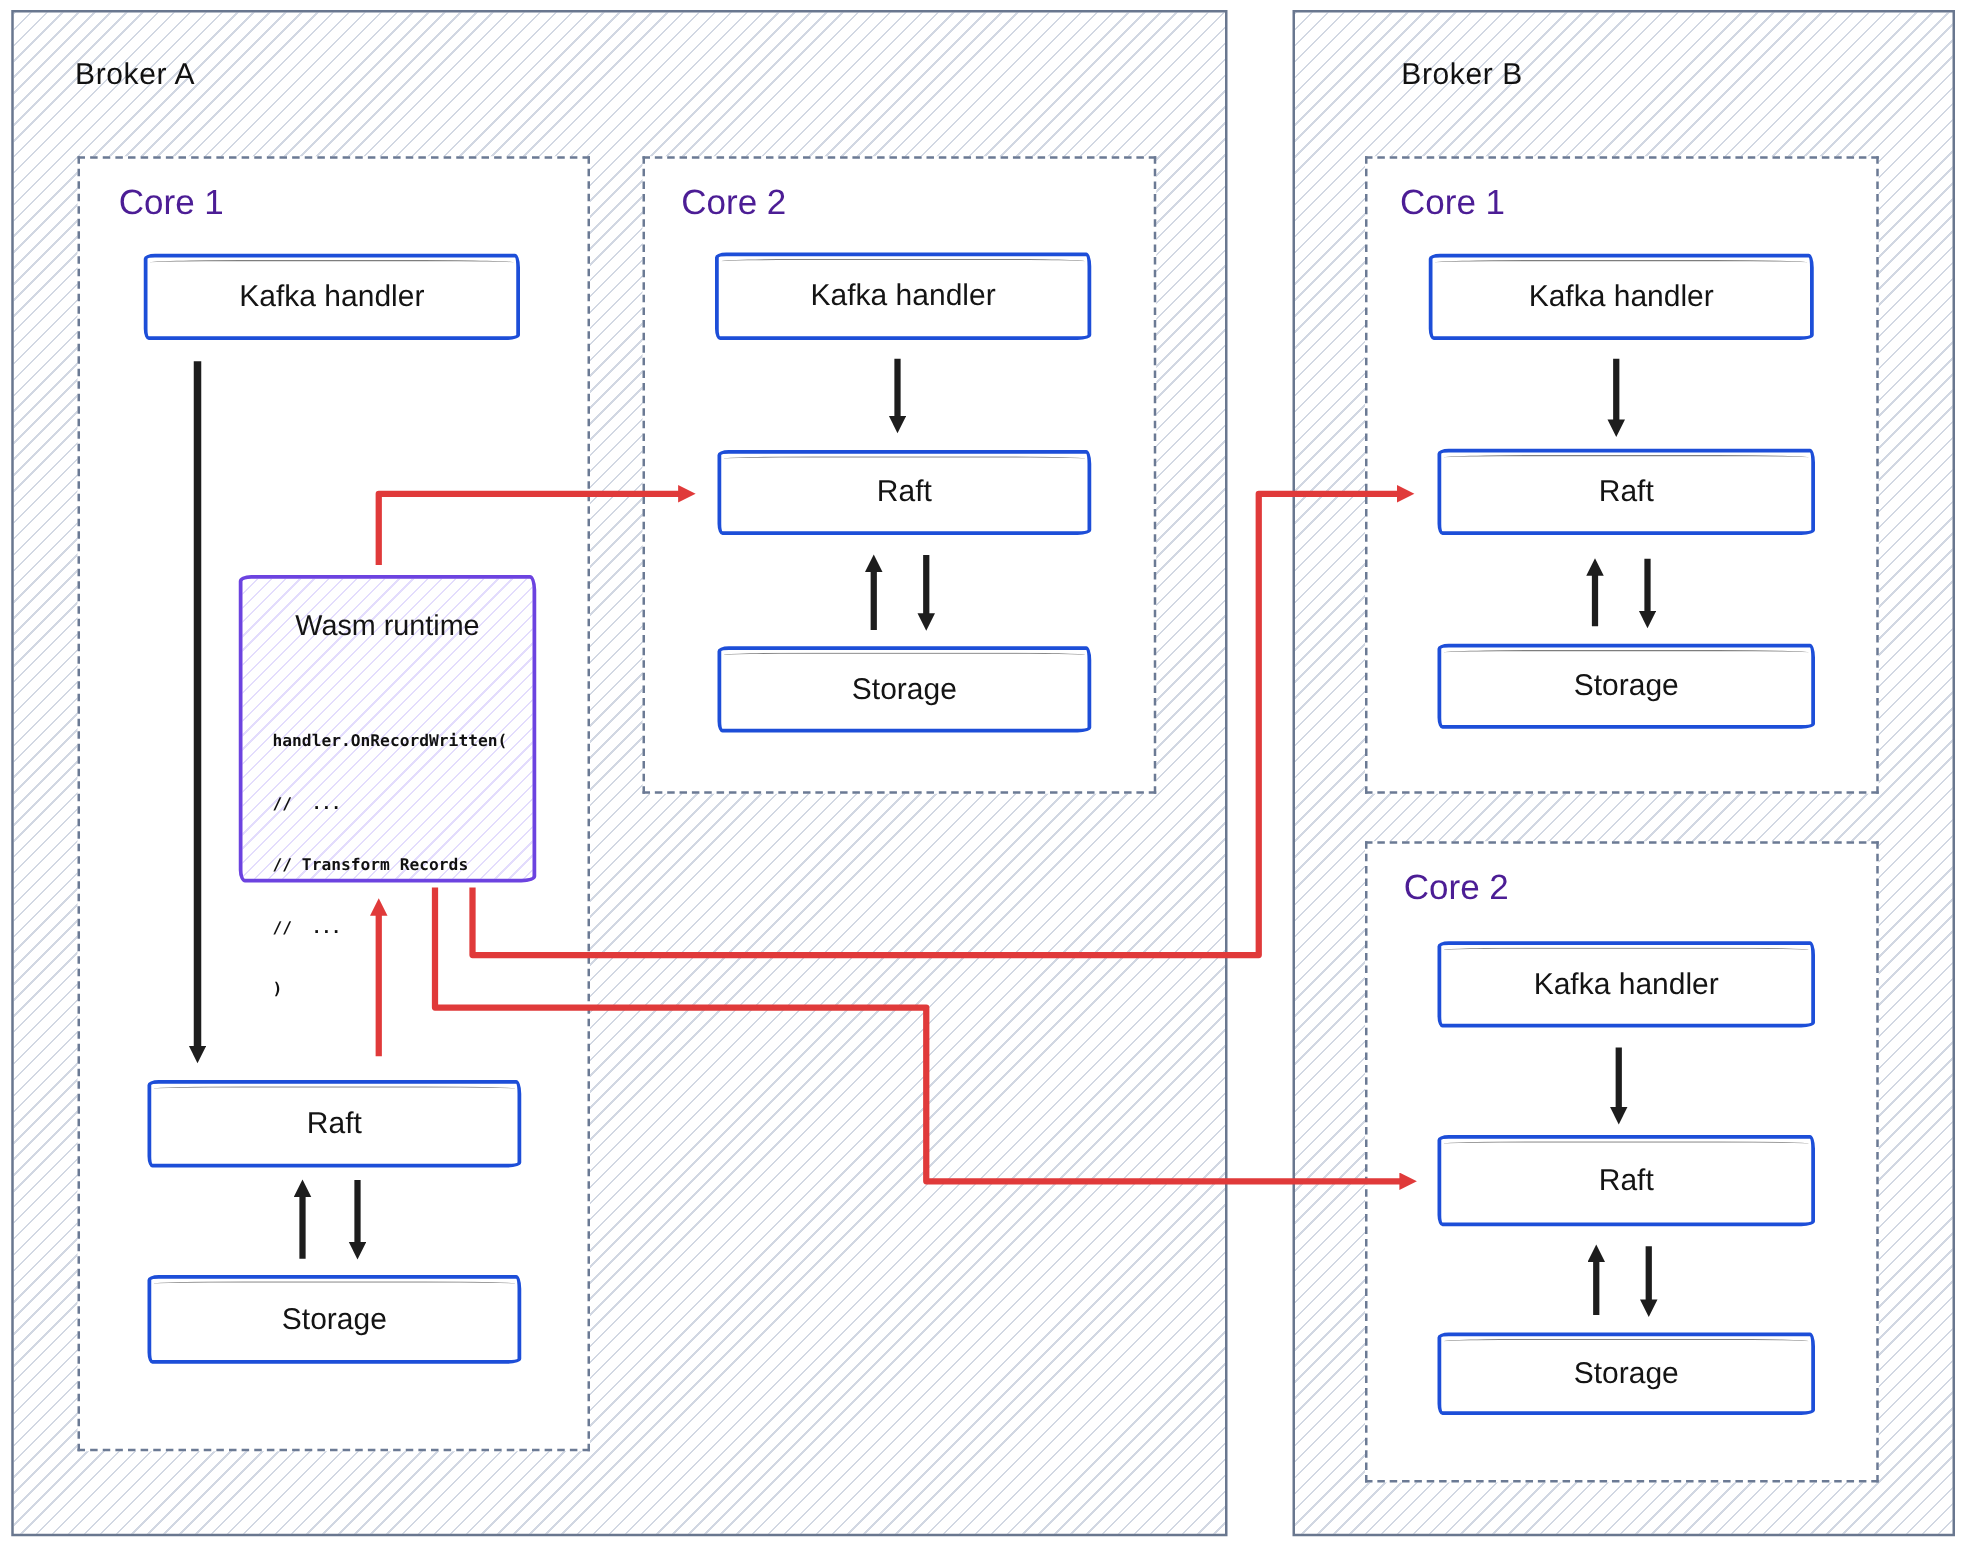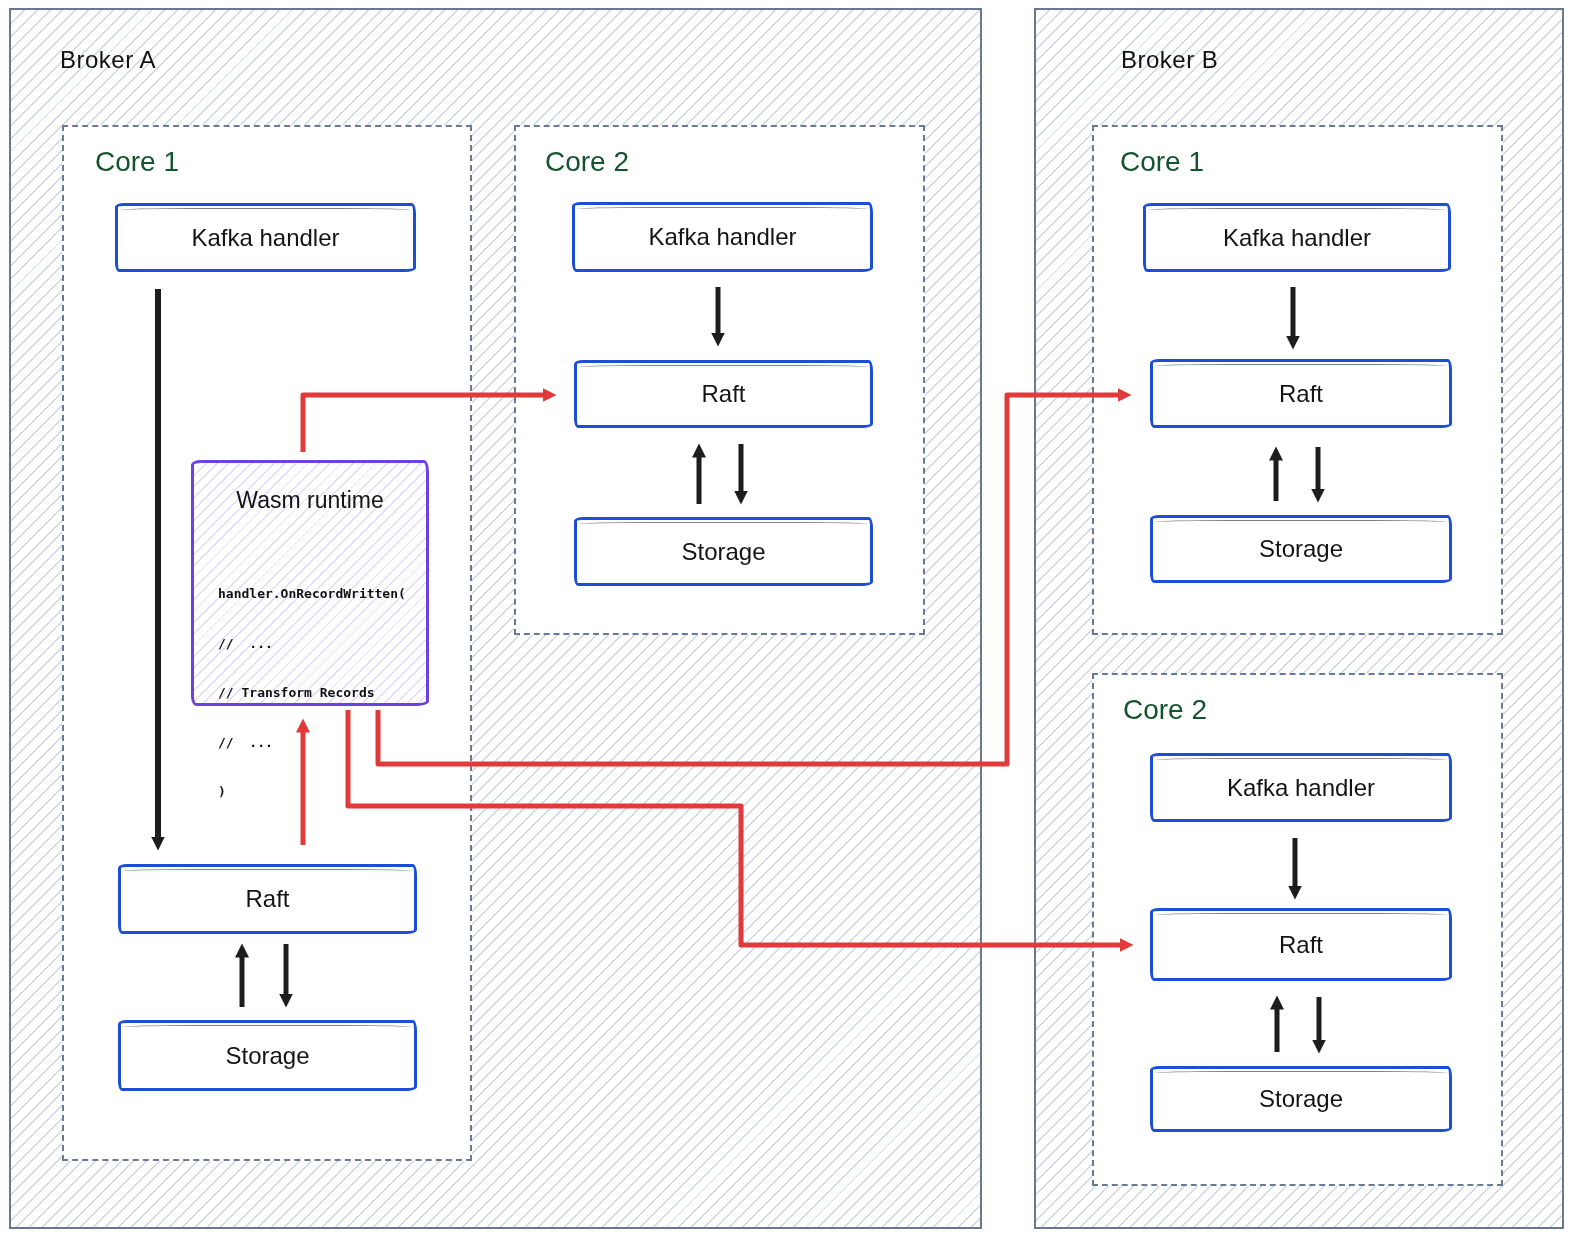--- a/index.html
+++ b/index.html
@@ -10,21 +10,21 @@
   
   .broker{position:absolute;border:2px solid #69778f;box-sizing:border-box;
     background-color:#fff;
     background-image:repeating-linear-gradient(135deg,
       rgba(164,176,198,0.50) 0px, rgba(164,176,198,0.50) 1.4px,
       rgba(0,0,0,0) 1.4px, rgba(0,0,0,0) 9px);}
   .broker-title{position:absolute;font-size:24px;letter-spacing:0.5px;color:#111;}
 
   
   .core{position:absolute;border:2.5px dashed #6b7a94;box-sizing:border-box;background:#fff;}
-  .core-label{position:absolute;font-size:28px;color:#14532d;}
+  .core-label{position:absolute;font-size:28px;color:#4c1d95;}
 
   
   .sketch{position:absolute;box-sizing:border-box;background:#fff;
     border:3px solid #1d4ed8;
     border-radius:9px 4px 11px 4px / 4px 11px 4px 9px;
     display:flex;align-items:center;justify-content:center;
     font-size:24px;color:#141414;}
   .sketch::after{content:"";position:absolute;left:2px;right:2px;top:1px;height:3px;
     border-top:1.5px solid rgba(20,20,20,0.55);border-radius:50%/100% ;transform:translateY(1px);}
 

